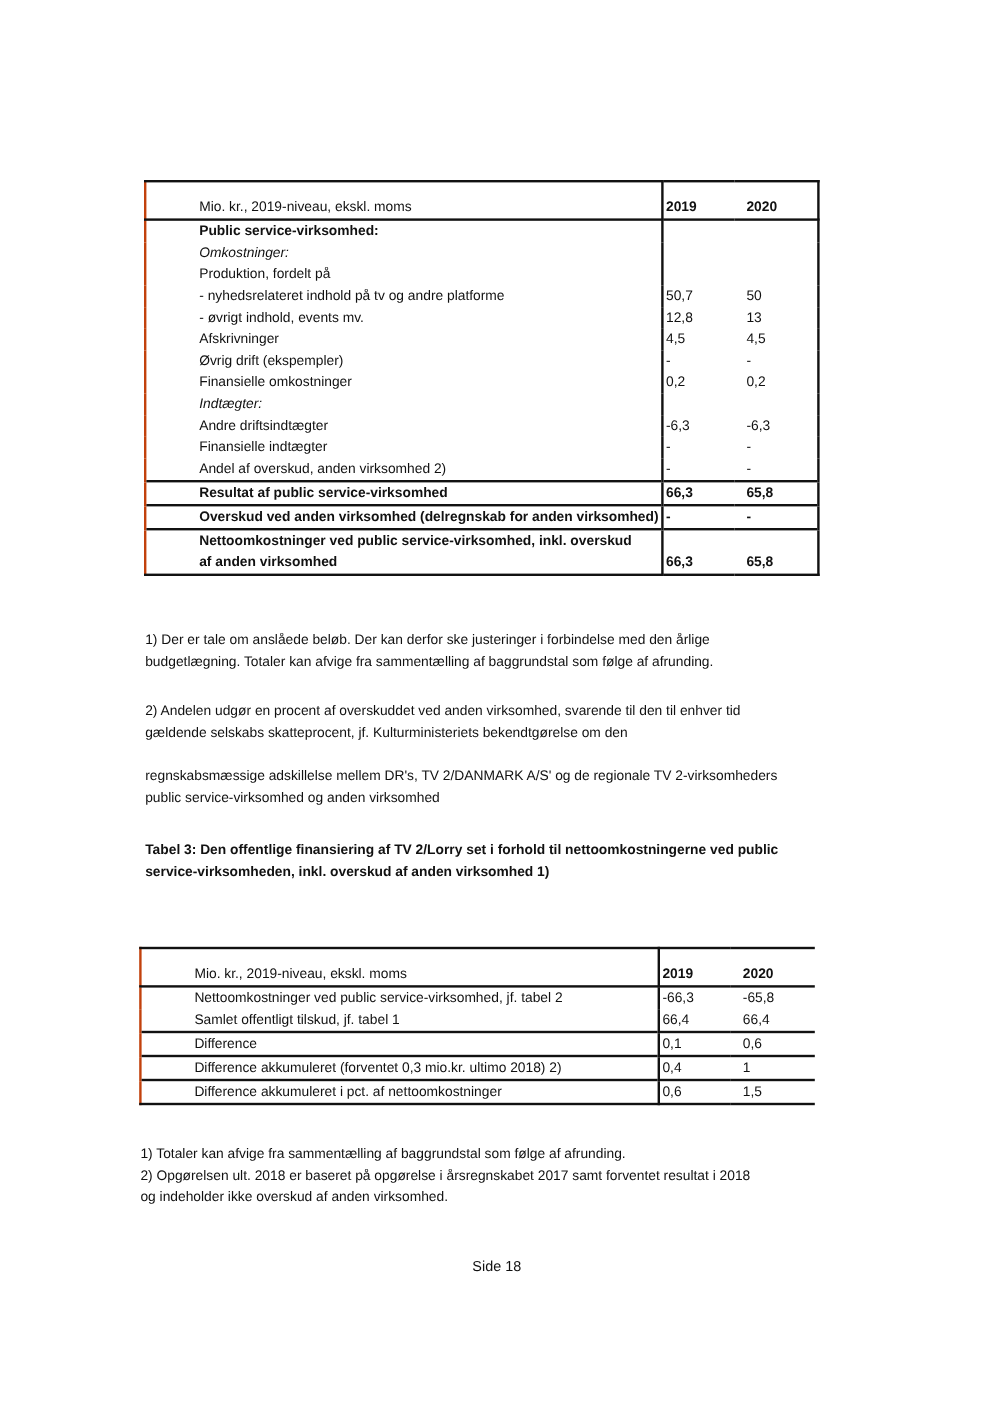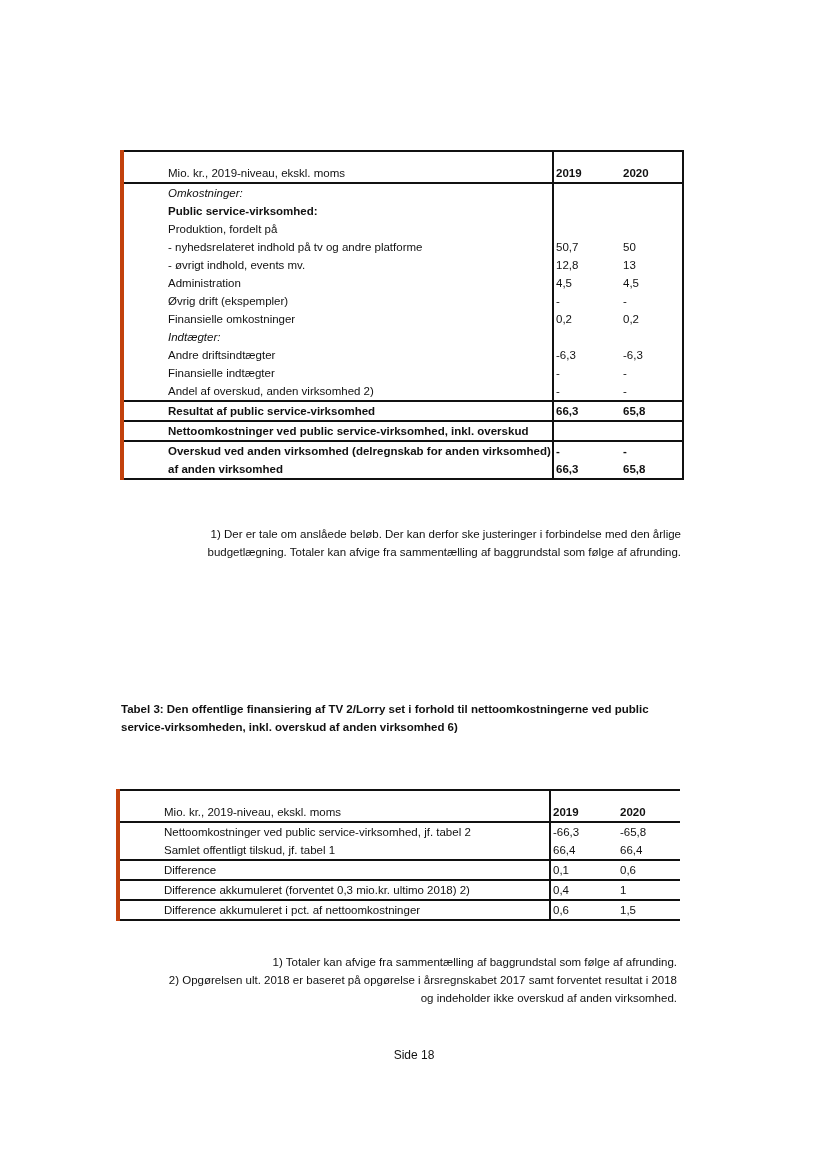--- a/index.html
+++ b/index.html
@@ -36,21 +36,21 @@
       table-layout: fixed;
     }
     table.fin td {
       padding: 0 0 0 2px;
       height: 18px;
       line-height: 18px;
       vertical-align: bottom;
       white-space: nowrap;
       overflow: hidden;
     }
-    table.fin td.lbl { border-left: 4px solid #c2410c; border-right: 2px solid #111; padding-left: 44px; }
+    table.fin td.lbl { border-left: 2px solid #c2410c; border-right: 2px solid #111; padding-left: 44px; }
     table.fin td.v2019 { padding-left: 2px; }
     table.fin td.v2020 { border-right: 2px solid #111; padding-left: 10px; }
     table.fin tr.top td { border-top: 2px solid #111; }
     table.fin tr.hdr td { border-bottom: 2px solid #111; height: 30px; }
     table.fin tr.sep td { border-top: 2px solid #111; }
     table.fin tr.last td { border-bottom: 2px solid #111; }
     .bold { font-weight: bold; }
     .ital { font-style: italic; }
 
     #table2 { left: 120px; top: 150px; width: 561px; }
@@ -63,21 +63,20 @@
     #table3 col.c2 { width: 60px; }
     #table3 col.c3 { width: 70px; }
     #table3 td.v2020 { border-right: none; }
     #table3 tr.top td.v2020, #table3 tr.top td.v2019 { }
 
     .para {
       font-size: 11.5px;
       line-height: 18px;
       left: 121px;
       width: 560px;
-      text-align: right;
     }
     .tabel3-title {
       font-size: 11.5px;
       font-weight: bold;
       line-height: 18px;
       left: 121px;
       width: 560px;
     }
     .page-number {
       left: 0; width: 828px;
@@ -98,46 +97,46 @@
         <col class="c2">
         <col class="c3">
       </colgroup>
     <tbody>
         <tr class="top hdr">
       <td class="lbl">Mio. kr., 2019-niveau, ekskl. moms</td>
       <td class="v2019 bold">2019</td>
       <td class="v2020 bold">2020</td>
     </tr>
     <tr>
+      <td class="lbl bold">Public service-virksomhed:</td>
+      <td class="v2019"></td>
+      <td class="v2020"></td>
+    </tr>
+    <tr>
       <td class="lbl ital">Omkostninger:</td>
-      <td class="v2019"></td>
-      <td class="v2020"></td>
-    </tr>
-    <tr>
-      <td class="lbl bold">Public service-virksomhed:</td>
       <td class="v2019"></td>
       <td class="v2020"></td>
     </tr>
     <tr>
       <td class="lbl">Produktion, fordelt på</td>
       <td class="v2019"></td>
       <td class="v2020"></td>
     </tr>
     <tr>
       <td class="lbl">- nyhedsrelateret indhold på tv og andre platforme</td>
       <td class="v2019">50,7</td>
       <td class="v2020">50</td>
     </tr>
     <tr>
       <td class="lbl">- øvrigt indhold, events mv.</td>
       <td class="v2019">12,8</td>
       <td class="v2020">13</td>
     </tr>
     <tr>
-      <td class="lbl">Administration</td>
+      <td class="lbl">Afskrivninger</td>
       <td class="v2019">4,5</td>
       <td class="v2020">4,5</td>
     </tr>
     <tr>
       <td class="lbl">Øvrig drift (ekspempler)</td>
       <td class="v2019">-</td>
       <td class="v2020">-</td>
     </tr>
     <tr>
       <td class="lbl">Finansielle omkostninger</td>
@@ -163,47 +162,55 @@
       <td class="lbl">Andel af overskud, anden virksomhed 2)</td>
       <td class="v2019">-</td>
       <td class="v2020">-</td>
     </tr>
     <tr class="sep">
       <td class="lbl bold">Resultat af public service-virksomhed</td>
       <td class="v2019 bold">66,3</td>
       <td class="v2020 bold">65,8</td>
     </tr>
     <tr class="sep">
+      <td class="lbl bold">Overskud ved anden virksomhed (delregnskab for anden virksomhed)</td>
+      <td class="v2019 bold">-</td>
+      <td class="v2020 bold">-</td>
+    </tr>
+    <tr class="sep">
       <td class="lbl bold">Nettoomkostninger ved public service-virksomhed, inkl. overskud</td>
       <td class="v2019 bold"></td>
       <td class="v2020 bold"></td>
-    </tr>
-    <tr class="sep">
-      <td class="lbl bold">Overskud ved anden virksomhed (delregnskab for anden virksomhed)</td>
-      <td class="v2019 bold">-</td>
-      <td class="v2020 bold">-</td>
     </tr>
     <tr class="last">
       <td class="lbl bold">af anden virksomhed</td>
       <td class="v2019 bold">66,3</td>
       <td class="v2020 bold">65,8</td>
     </tr>
   </tbody>
     </table>
 
   <div class="abs para" style="top:525px;">
     <div>1) Der er tale om anslåede beløb. Der kan derfor ske justeringer i forbindelse med den årlige</div>
     <div>budgetlægning.  Totaler kan afvige fra sammentælling af baggrundstal som følge af afrunding.</div>
   </div>
 
-
+  <div class="abs para" style="top:584px;">
+    <div>2) Andelen udgør en procent af overskuddet ved anden virksomhed, svarende til den til enhver tid</div>
+    <div>gældende selskabs skatteprocent, jf. Kulturministeriets bekendtgørelse om den</div>
+  </div>
+
+  <div class="abs para" style="top:638px;">
+    <div>regnskabsmæssige adskillelse mellem DR's, TV 2/DANMARK A/S' og de regionale TV 2-virksomheders</div>
+    <div>public service-virksomhed og anden virksomhed</div>
+  </div>
 
   <div class="abs tabel3-title" style="top:700px;">
     <div>Tabel 3: Den offentlige finansiering af TV 2/Lorry set i forhold til nettoomkostningerne ved public</div>
-    <div>service-virksomheden, inkl. overskud af anden virksomhed 6)</div>
+    <div>service-virksomheden, inkl. overskud af anden virksomhed 1)</div>
   </div>
 
   <table class="fin" id="table3">
     <colgroup>
         <col class="c1">
         <col class="c2">
         <col class="c3">
       </colgroup>
     <tbody>
         <tr class="top hdr">

